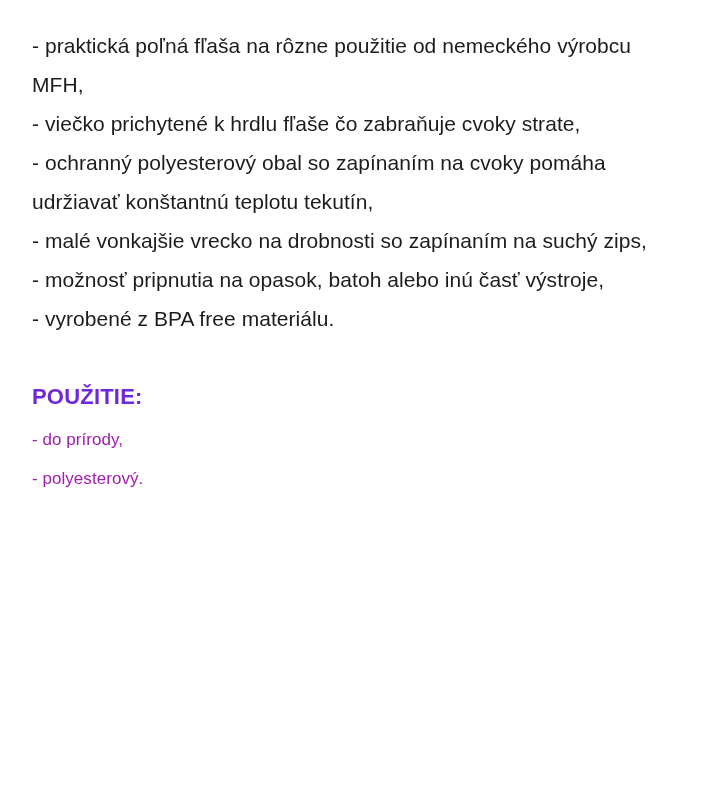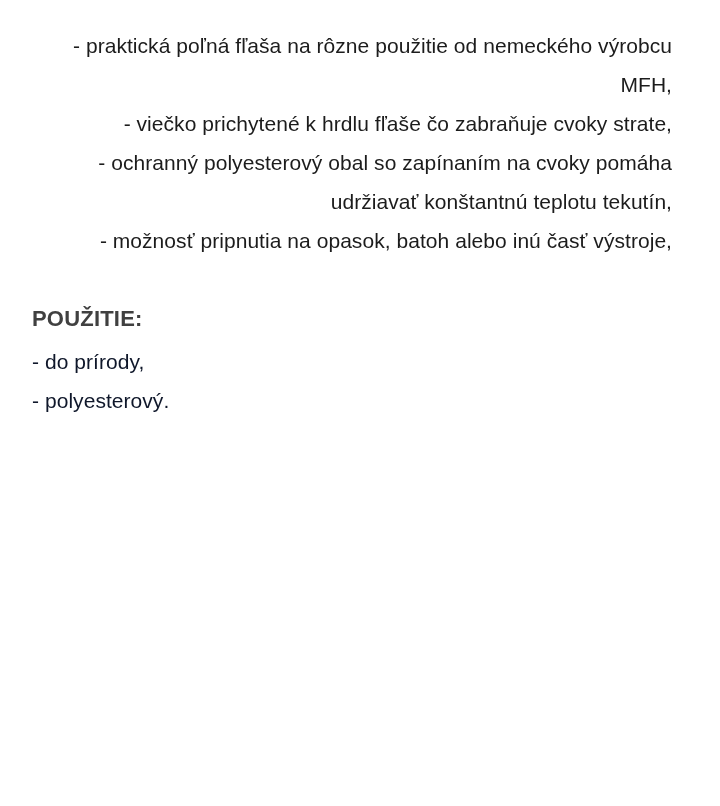--- a/index.html
+++ b/index.html
@@ -18,66 +18,67 @@
     box-sizing: border-box;
     width: 720px;
     height: 806px;
     padding: 26px 34px 0 32px;
     background: #ffffff;
   }
   .feature-list {
     margin: 0;
     padding: 0;
     list-style: none;
-    text-align: right;
   }
   .feature-list li {
     font-size: 21px;
     line-height: 39px;
     font-weight: 400;
     color: #1c1c1c;
     letter-spacing: 0.05px;
     margin: 0;
     padding: 0;
     max-width: 640px;
   }
   .section-gap {
     height: 44px;
   }
   .section-heading {
     font-size: 22px;
     font-weight: 700;
-    color: #404040;
+    color: #6d28d9;
     line-height: 30px;
     letter-spacing: 0.2px;
     margin: 0 0 8px 0;
   }
   .usage-list {
     margin: 0;
     padding: 0;
     list-style: none;
   }
   .usage-list li {
-    font-size: 21px;
+    font-size: 17px;
     line-height: 39px;
     font-weight: 400;
-    color: #0f172a;
+    color: #a21caf;
     letter-spacing: 0.05px;
   }
 </style>
 </head>
 <body>
 
 <div class="page">
 
   <ul class="feature-list">
     <li>- praktická poľná fľaša na rôzne použitie od nemeckého výrobcu MFH,</li>
     <li>- viečko prichytené k hrdlu fľaše čo zabraňuje cvoky strate,</li>
     <li>- ochranný polyesterový obal so zapínaním na cvoky pomáha udržiavať konštantnú teplotu tekutín,</li>
+    <li>- malé vonkajšie vrecko na drobnosti so zapínaním na suchý zips,</li>
     <li>- možnosť pripnutia na opasok, batoh alebo inú časť výstroje,</li>
+    <li>- vyrobené z BPA free materiálu.</li>
   </ul>
 
   <div class="section-gap"></div>
 
   <h2 class="section-heading">POUŽITIE:</h2>
 
   <ul class="usage-list">
     <li>- do prírody,</li>
     <li>- polyesterový.</li>
   </ul>

